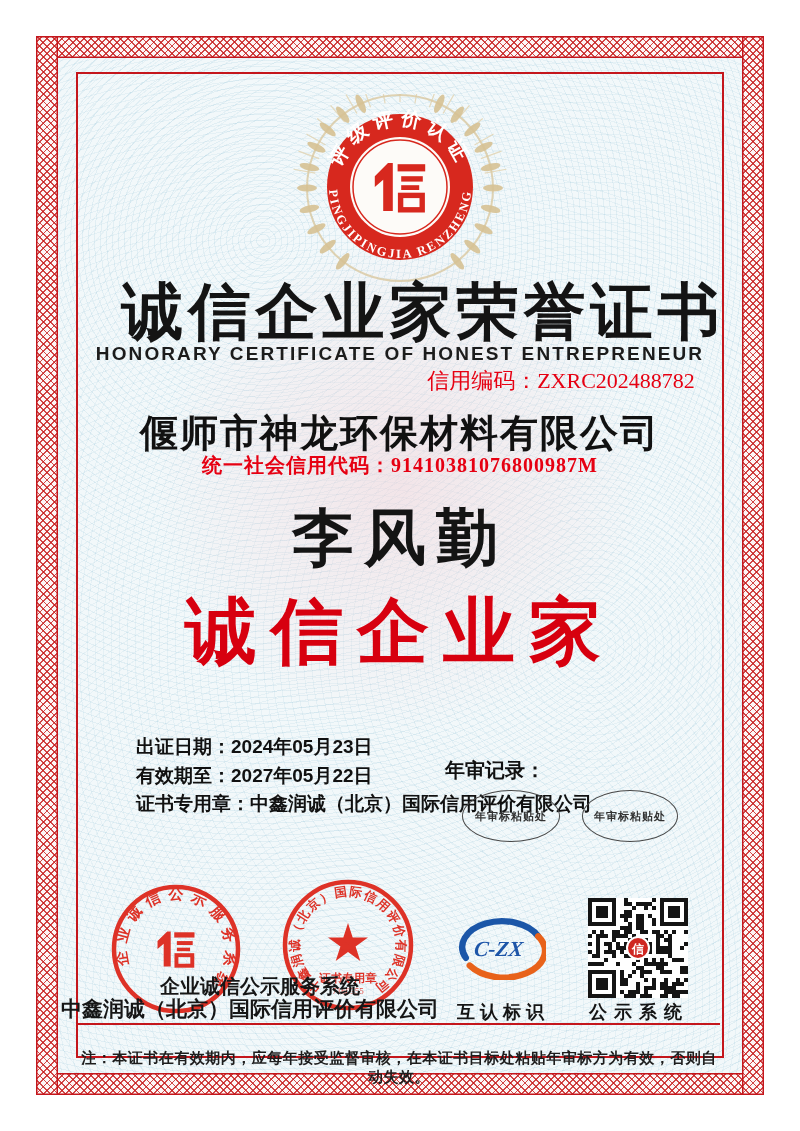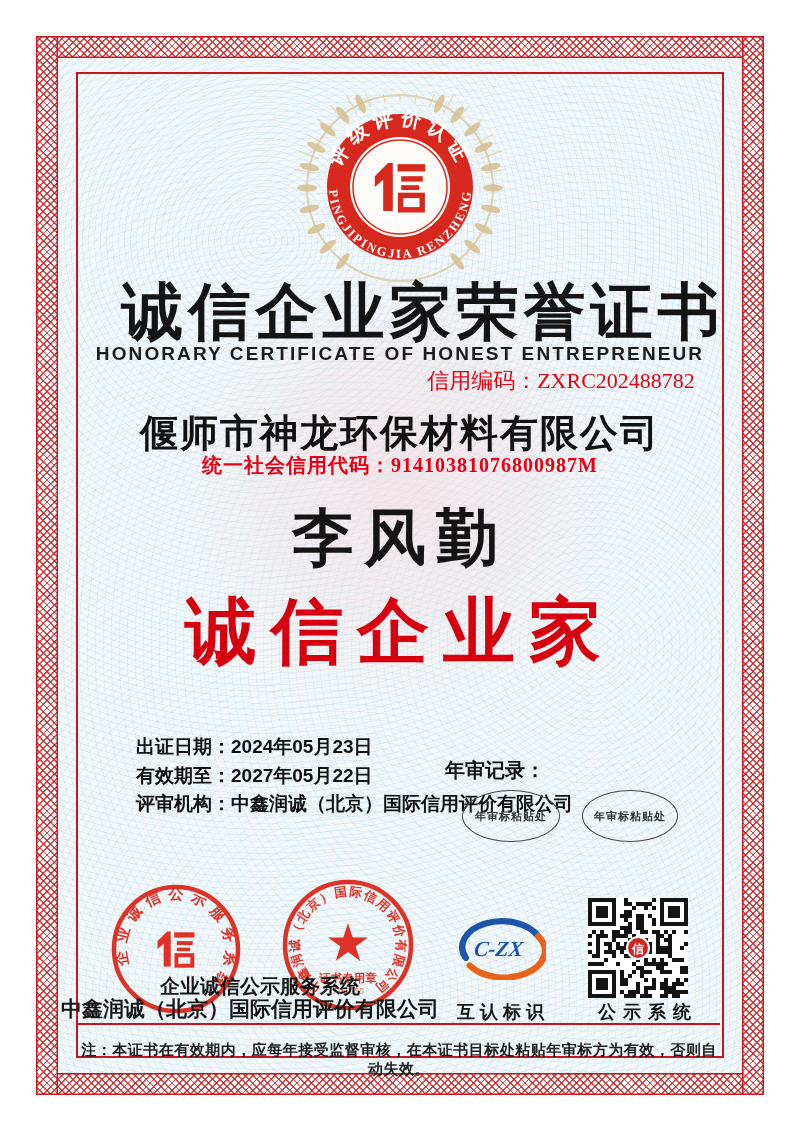--- a/index.html
+++ b/index.html
@@ -47,23 +47,23 @@
   .oval{position:absolute;border:1.8px solid #484848;border-radius:50%;
     display:flex;align-items:center;justify-content:center;
     font-size:11px;letter-spacing:1px;color:#333;font-weight:600;
     font-family:"Liberation Serif",serif;}
   .oval1{left:462px;top:790px;width:96px;height:50px;}
   .oval2{left:582px;top:790px;width:94px;height:50px;}
   .issuer-line1{left:60px;width:400px;top:973px;text-align:center;font-size:20px;font-weight:800;color:#161616;}
   .issuer-line2{left:47px;width:406px;top:995px;text-align:center;font-size:21px;font-weight:800;color:#161616;}
   .mutual-label{left:448px;top:1000px;width:110px;text-align:center;font-size:18px;font-weight:800;
     letter-spacing:5px;color:#141414;}
-  .qr-label{left:598px;top:1000px;width:124px;font-size:18px;font-weight:800;
+  .qr-label{left:577px;top:1000px;width:124px;text-align:center;font-size:18px;font-weight:800;
     letter-spacing:7px;color:#141414;}
-  .note-band{left:78px;top:1023px;width:642px;border-top:2.5px solid #c4161c;padding-top:16px;
+  .note-band{left:78px;top:1023px;width:642px;border-top:2.5px solid #c4161c;padding-top:24px;
     text-align:center;font-size:15px;font-weight:700;letter-spacing:.5px;color:#1d1d1d;
     font-family:Liberation Mono, monospace;}
   .seal{opacity:.93;}
   .xin-red{color:#d7281e;}
   .xin-seal{color:#dd2418;}
   svg text{font-family:"Liberation Serif",serif;}
 </style>
 </head>
 <body>
 
@@ -163,21 +163,21 @@
   <div class="abs ctr award">诚信企业家</div>
 
   <div class="abs details">
     <div class="row">
       <span>出证日期：</span><span>2024年05月23日</span>
     </div>
     <div class="row">
       <span>有效期至：</span><span>2027年05月22日</span>
     </div>
     <div class="row">
-      <span>评审机构：</span><span>中鑫润诚（北京）国际信用评价有限公司</span>
+      <span>证书专用章：</span><span>中鑫润诚（北京）国际信用评价有限公司</span>
     </div>
   </div>
 
   <div class="abs annual-label">年审记录：</div>
   <div class="oval oval1">年审标粘贴处</div>
   <div class="oval oval2">年审标粘贴处</div>
 
   <svg class="abs seal" style="left:108px;top:881px" width="136" height="136" viewBox="0 0 136 136">
     <circle cx="68" cy="68" r="62" fill="none" stroke="#dd2418" stroke-width="4.5"></circle>
     <g>

